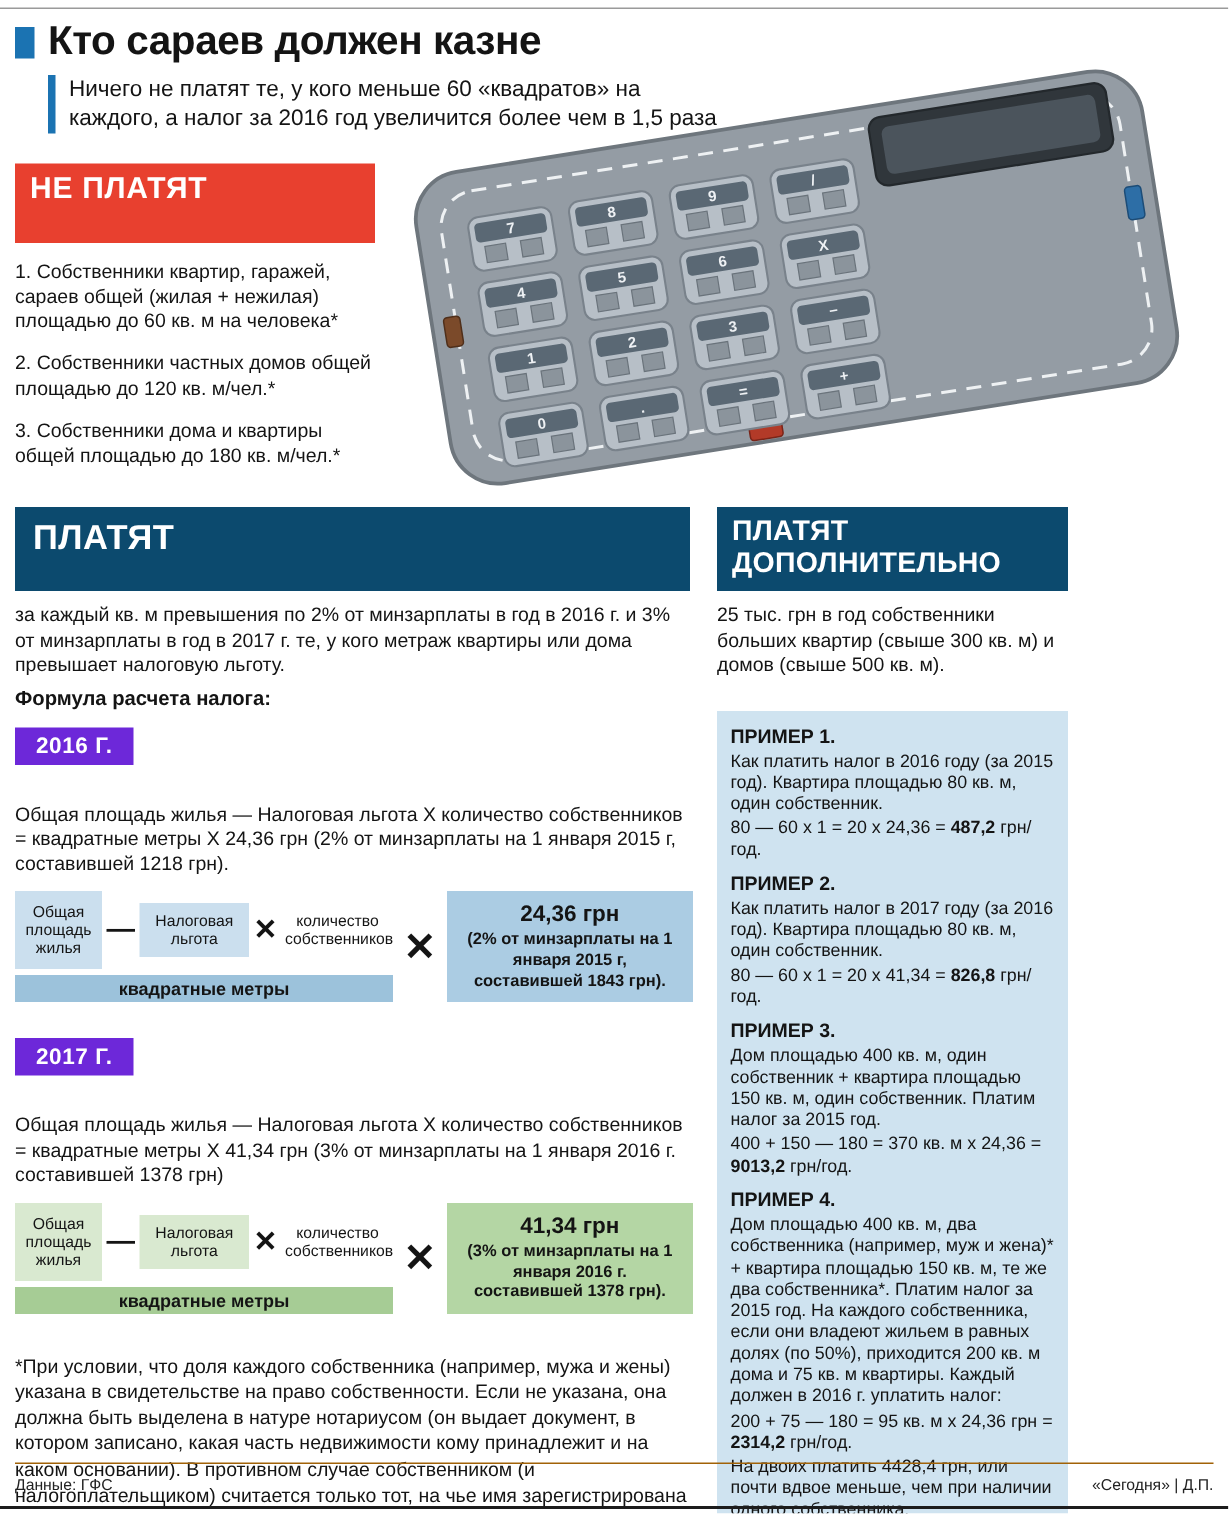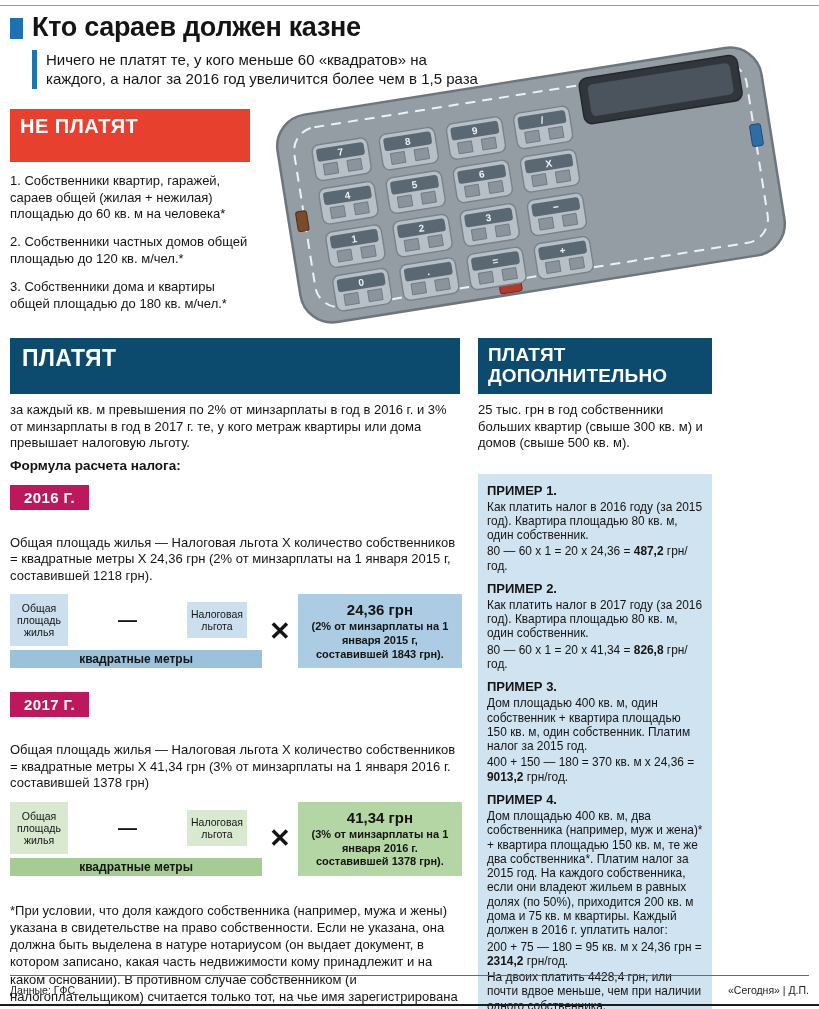--- a/index.html
+++ b/index.html
@@ -41,29 +41,29 @@
   .left-col { width:450px; flex:none; }
   .right-col { width:234px; flex:none; }
 
   .green-bar { background:#0c4a6e; color:#fff; font-weight:bold; height:56px; padding:7px 12px; }
   .green-bar.big { font-size:23px; letter-spacing:0.3px; }
   .green-bar.small { font-size:19px; line-height:1.08; padding:7px 10px; letter-spacing:0.2px; }
 
   .intro { margin-top:8px; font-size:13px; line-height:1.27; }
   .formula-label { margin-top:6px; font-size:13.5px; font-weight:bold; }
   .badge {
-    display:inline-block; margin-top:12px; background:#be185d; color:#fff;
+    display:inline-block; margin-top:12px; background:#6d28d9; color:#fff;
     font-size:15px; font-weight:bold; padding:4px 14px; letter-spacing:0.4px;
   }
   .year-text { margin-top:25px; font-size:13px; line-height:1.27; width:446px; }
 
   
   .formula { display:flex; align-items:center; margin-top:10px; width:452px; }
   .f-left { width:252px; flex:none; }
-  .f-row { display:flex; align-items:center;gap:47px; }
+  .f-row { display:flex; align-items:center; }
   .f-box { font-size:10.5px; line-height:1.15; text-align:center; }
   .f-area { width:58px; min-height:52px; display:flex; align-items:center; justify-content:center; padding:3px 4px; flex:none; }
   .f-benefit { flex:1; padding:6px 4px; }
   .f-owners { width:74px; flex:none; font-size:10.5px; line-height:1.15; text-align:center; padding:0 2px; }
   .f-op { font-weight:bold; font-size:19px; padding:0 3px; flex:none; }
   .f-op-big { font-weight:bold; font-size:26px; padding:0 7px; flex:none; }
   .f-bar { margin-top:4px; text-align:center; font-weight:bold; font-size:12px; padding:2px 0; }
   .f-result { flex:1; text-align:center; padding:7px 9px; }
   .f-result-value { font-weight:bold; font-size:15px; }
   .f-result-note { font-size:11px; font-weight:bold; line-height:1.25; margin-top:2px; }

